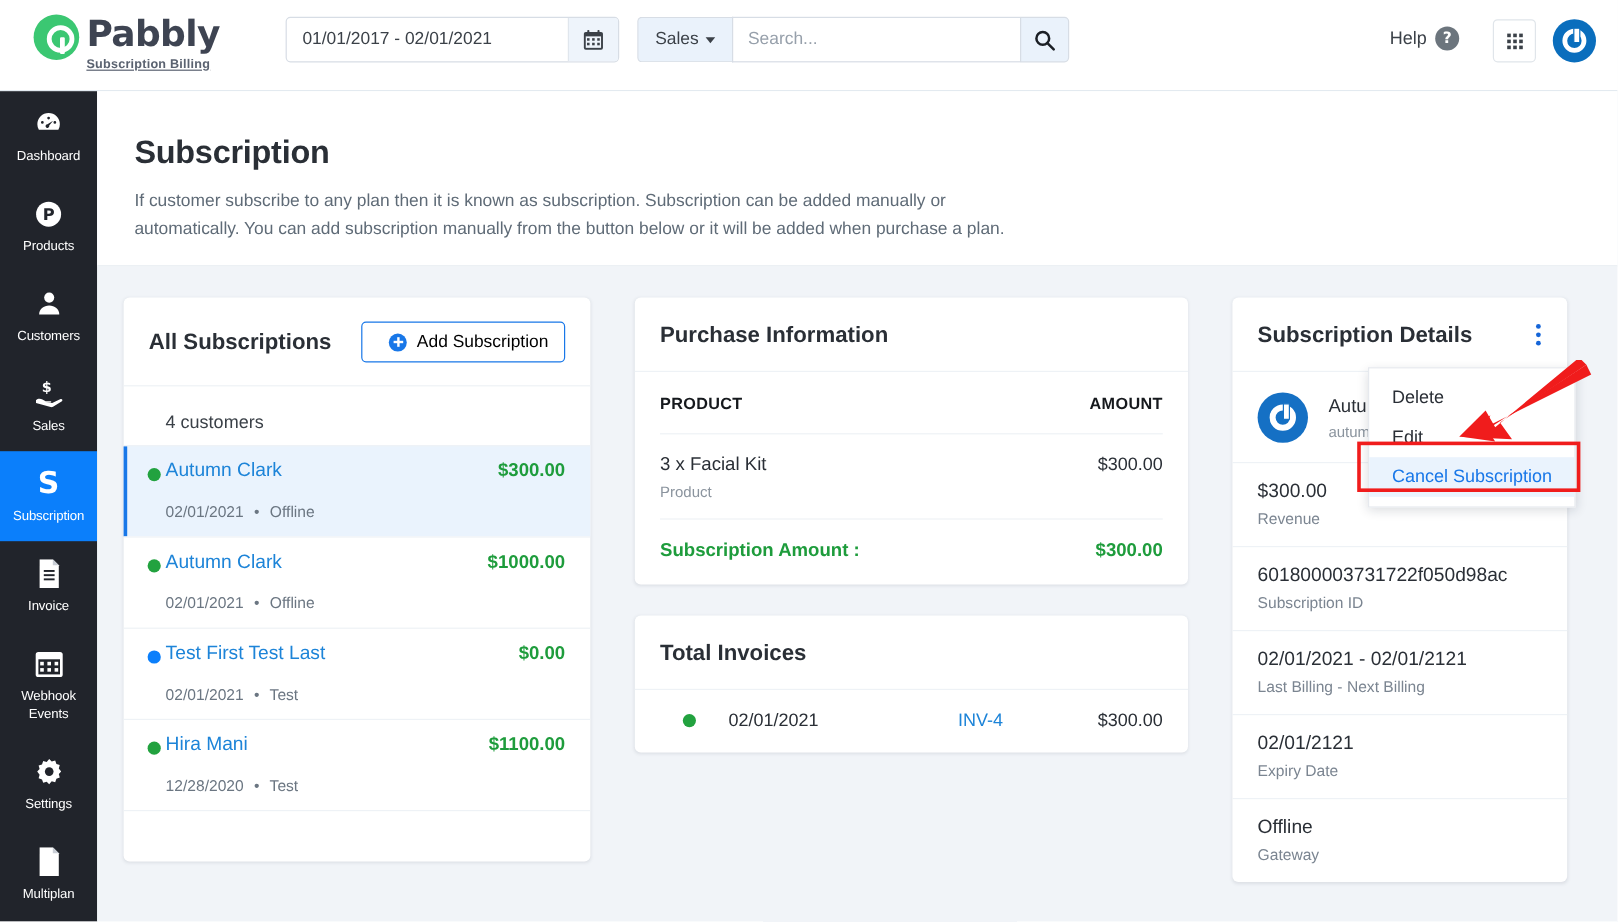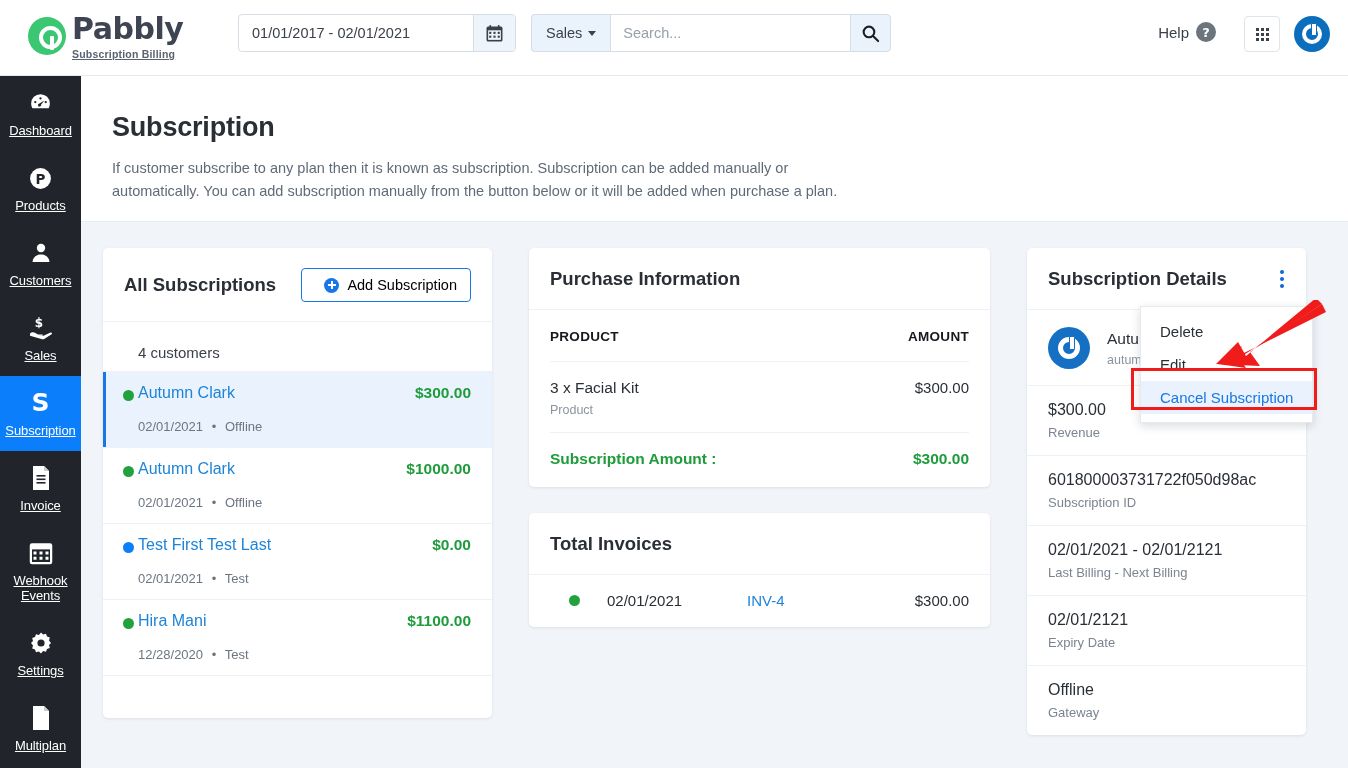--- a/index.html
+++ b/index.html
@@ -9,21 +9,21 @@
     background: #ffffff; overflow: hidden;
   }
   #app { position: relative; width: 1348px; height: 768px; }
 
   
   .topbar {
     position: absolute; top: 0; left: 0; width: 1348px; height: 76px;
     background: #ffffff; border-bottom: 1px solid #e3eaf0;
     display: flex; align-items: center;
   }
-  .brand { position: absolute; left: 28px; top: 12px; display: flex; align-items: center; }
+  .brand { position: absolute; left: 28px; top: 12px; display: flex; align-items: flex-start; }
   .brand-mark {
     width: 38px; height: 38px; border-radius: 50%;
     background: #3bc772; position: relative; margin-right: 6px;
   }
   .brand-mark:before {
     content: ""; position: absolute; left: 11px; top: 9px;
     width: 15px; height: 15px; border-radius: 50%;
     border: 4px solid #ffffff;
   }
   .brand-mark:after {
@@ -123,21 +123,21 @@
   }
   .nav-item {
     width: 81px; padding: 14px 4px 13px; text-align: center;
     color: #ffffff; cursor: pointer;
   }
   .nav-item.active { background: #0b7ffb; }
   .nav-ico {
     height: 26px; display: flex; align-items: center; justify-content: center;
     margin-bottom: 7px;
   }
-  .nav-label { font-size: 13px; line-height: 15px; letter-spacing: -0.1px; text-decoration: underline; }
+  .nav-label { font-size: 11px; line-height: 15px; letter-spacing: -0.1px; }
   .nav-letter { font-size: 25px; font-weight: bold; line-height: 26px;
     font-family: "DejaVu Sans", sans-serif; }
 
   
   .content { position: absolute; left: 81px; top: 76px; width: 1267px; height: 692px; background: #f1f4f8; }
   .page-head {
     background: #ffffff; padding: 36px 0 30px 31px; height: 146px;
     border-bottom: 1px solid #e8edf2;
   }
   .page-title { font-size: 27px; color: #2a2f36; font-weight: bold; letter-spacing: -0.2px; }
@@ -224,21 +224,21 @@
     border-top: 1px solid #eef2f6; padding: 17px 0 19px;
     font-size: 15.5px; font-weight: bold; color: #1e9c3c;
   }
 
   .inv-row {
     display: flex; align-items: center; padding: 17px 21px 18px 21px;
     position: relative;
   }
   .inv-dot { width: 11px; height: 11px; border-radius: 50%; background: #22a23f; margin-left: 19px; }
   .inv-date { font-size: 15px; color: #2a2f36; margin-left: 27px; width: 140px; }
-  .inv-num { font-size: 15px; color: #1d84d8; width: 140px; cursor: pointer; }
+  .inv-num { font-size: 15px; color: #1d84d8; width: 140px; cursor: pointer; text-align: center; }
   .inv-amt { font-size: 15px; color: #2a2f36; margin-left: auto; }
 
   
   .sd-head {
     padding: 20px 18px 19px 21px; border-bottom: 1px solid #eef2f6;
     display: flex; align-items: center; justify-content: space-between;
     position: relative;
   }
   .kebab { display: flex; flex-direction: column; gap: 3px; cursor: pointer; padding: 2px 4px; }
   .kebab i { width: 4px; height: 4px; border-radius: 50%; background: #1565d8; display: block; }

